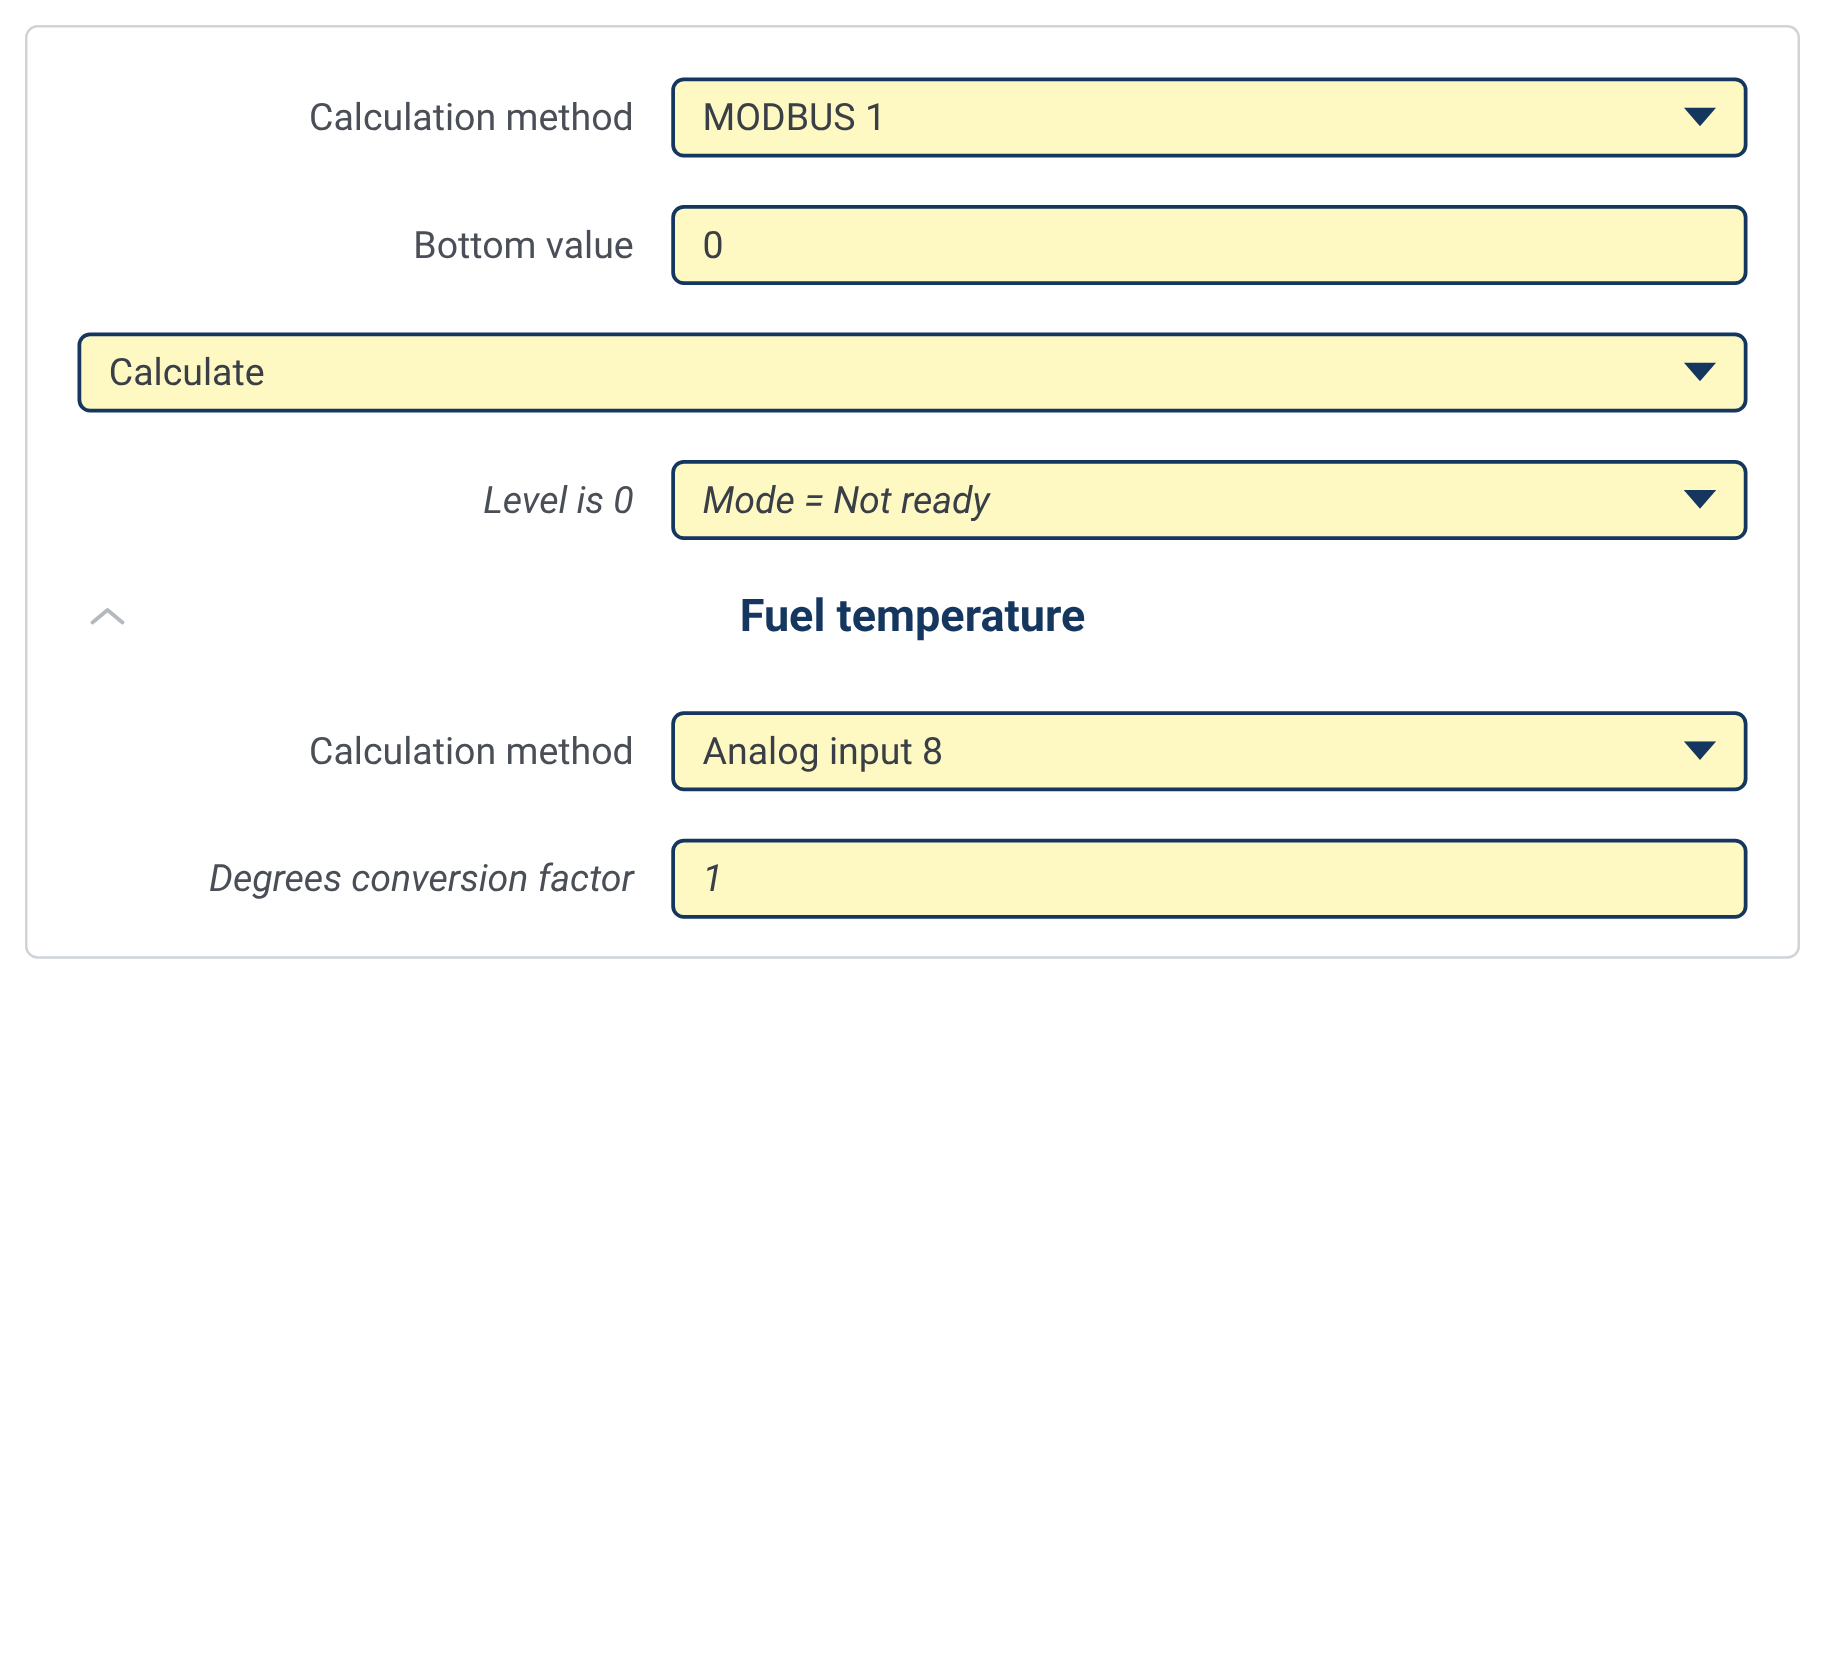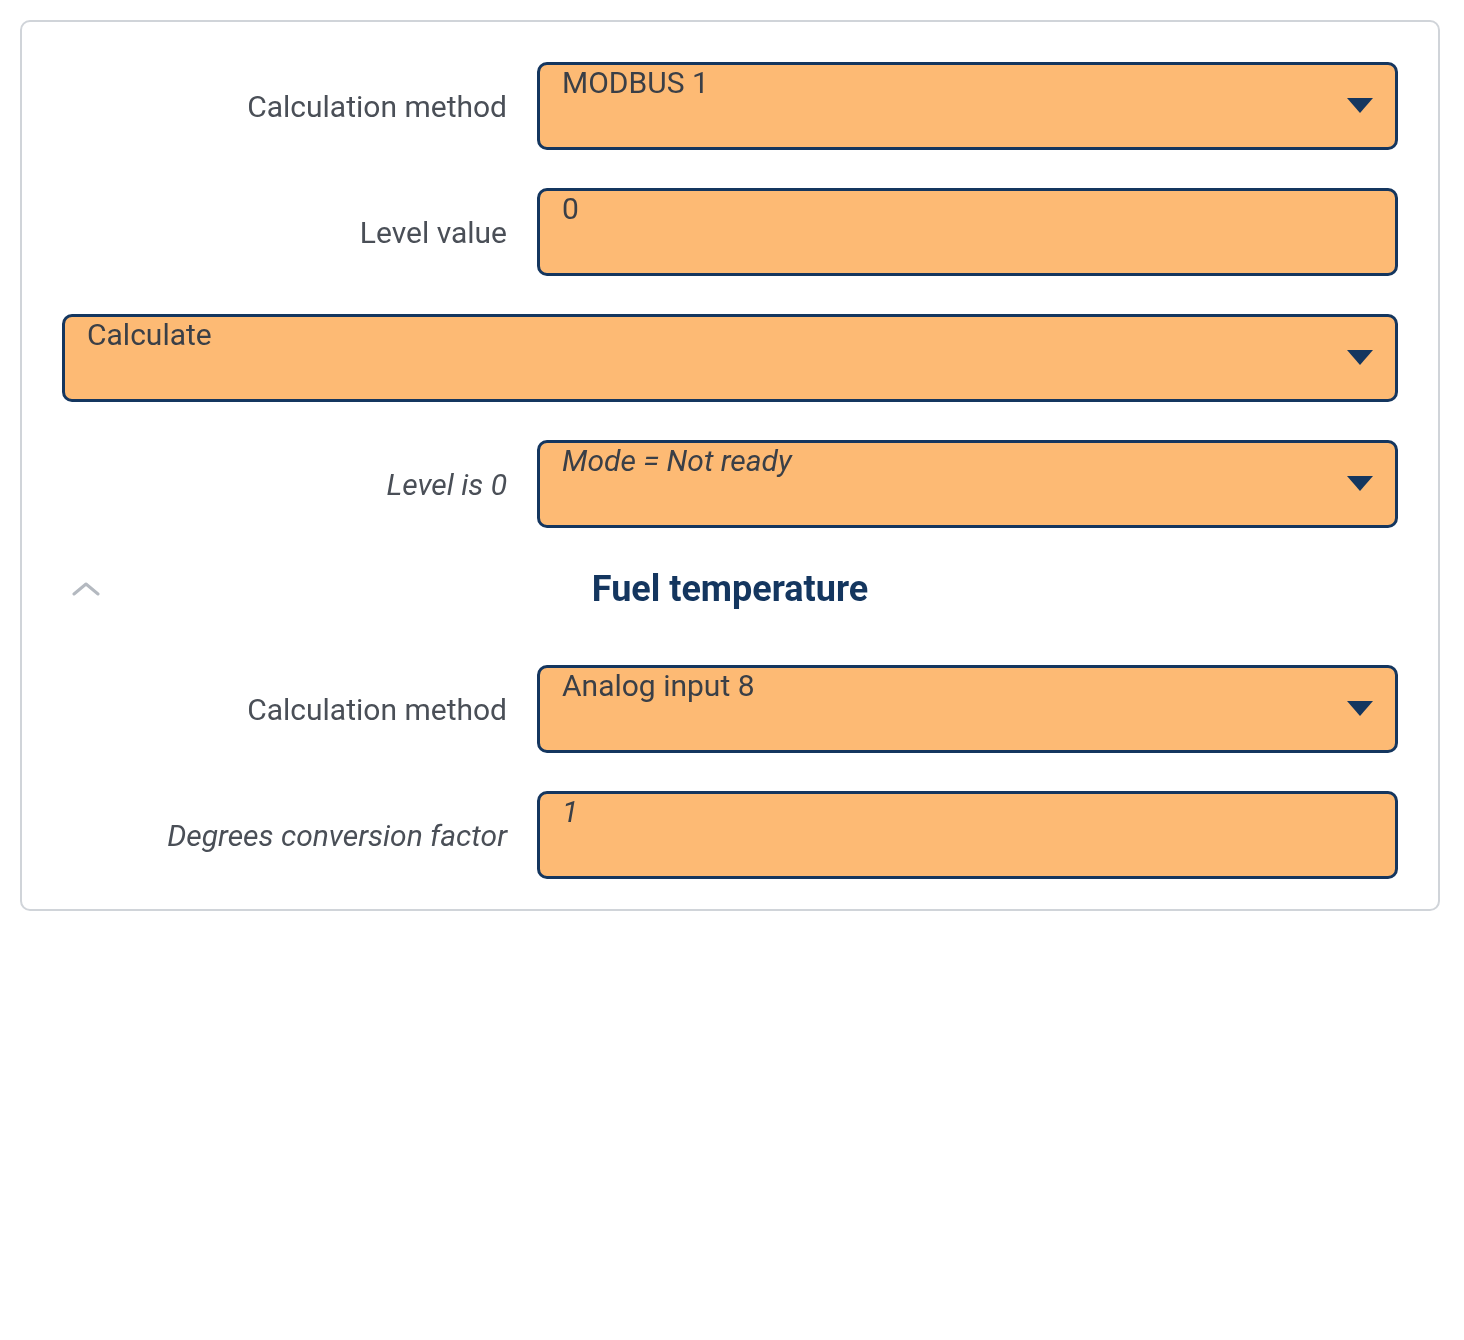--- a/index.html
+++ b/index.html
@@ -55,29 +55,29 @@
     font-size: 30px;
     color: #4a4f57;
     line-height: 1.3;
   }
   .control-col {
     flex: 1 1 auto;
     position: relative;
   }
   .control {
     width: 100%;
-    height: 88px;
+    height: 64px;
     border: 3px solid #14365f;
     border-radius: 10px;
-    background: #fdba74;
+    background: #fef9c3;
     font-size: 30px;
     color: #3a3f47;
     padding: 0 22px;
     display: flex;
-    align-items: flex-start;
+    align-items: center;
     cursor: text;
   }
   .select-control {
     cursor: pointer;
     padding-right: 60px;
     position: relative;
   }
   .select-control .caret {
     position: absolute;
     right: 22px;
@@ -102,21 +102,21 @@
           <span class="caret">
             <svg width="26" height="16" viewBox="0 0 26 16">
                 <polygon points="0,0 26,0 13,15" fill="#14365f"></polygon>
               </svg>
           </span>
         </div>
       </div>
     </div>
 
     <div class="form-row">
-      <div class="label-col">Level value</div>
+      <div class="label-col">Bottom value</div>
       <div class="control-col">
         <div class="control">
           <span>0</span>
         </div>
       </div>
     </div>
 
 
     <div class="form-row">
       <div class="control-col">

